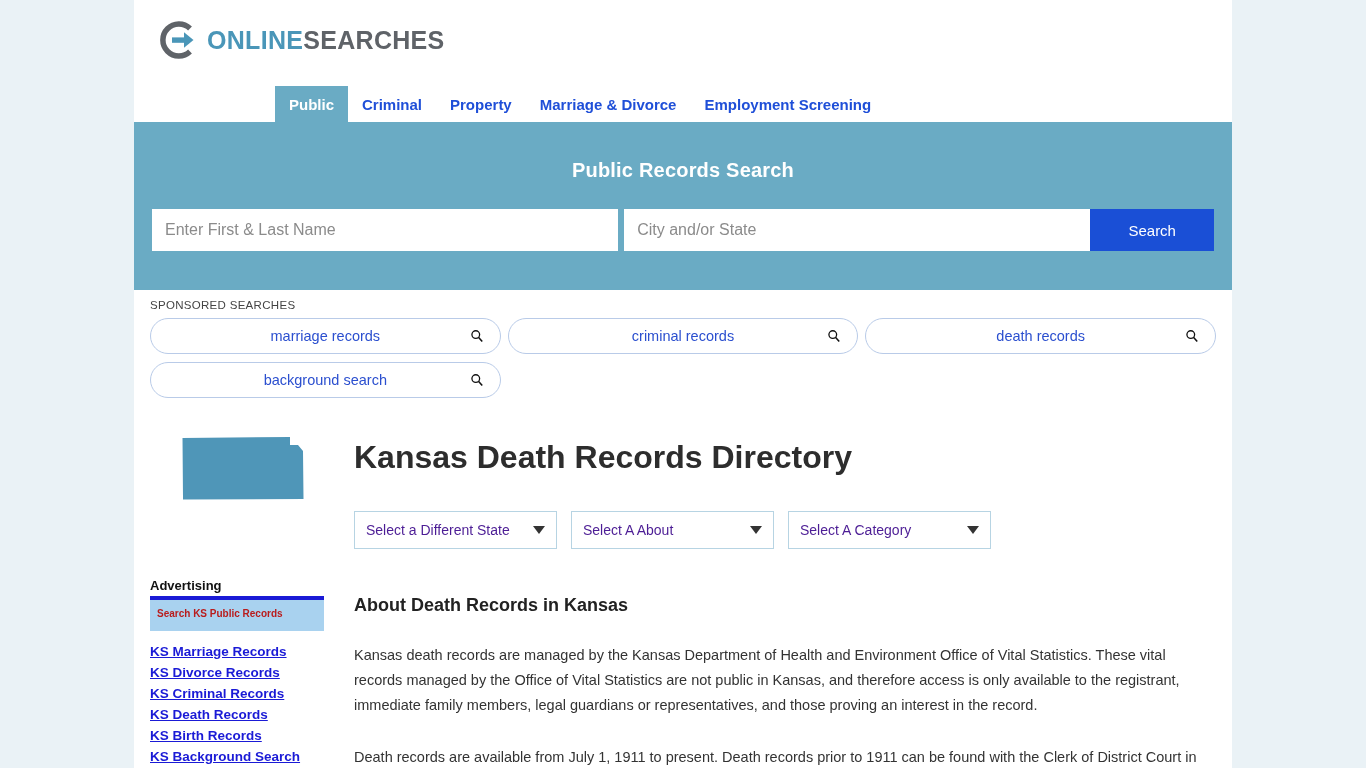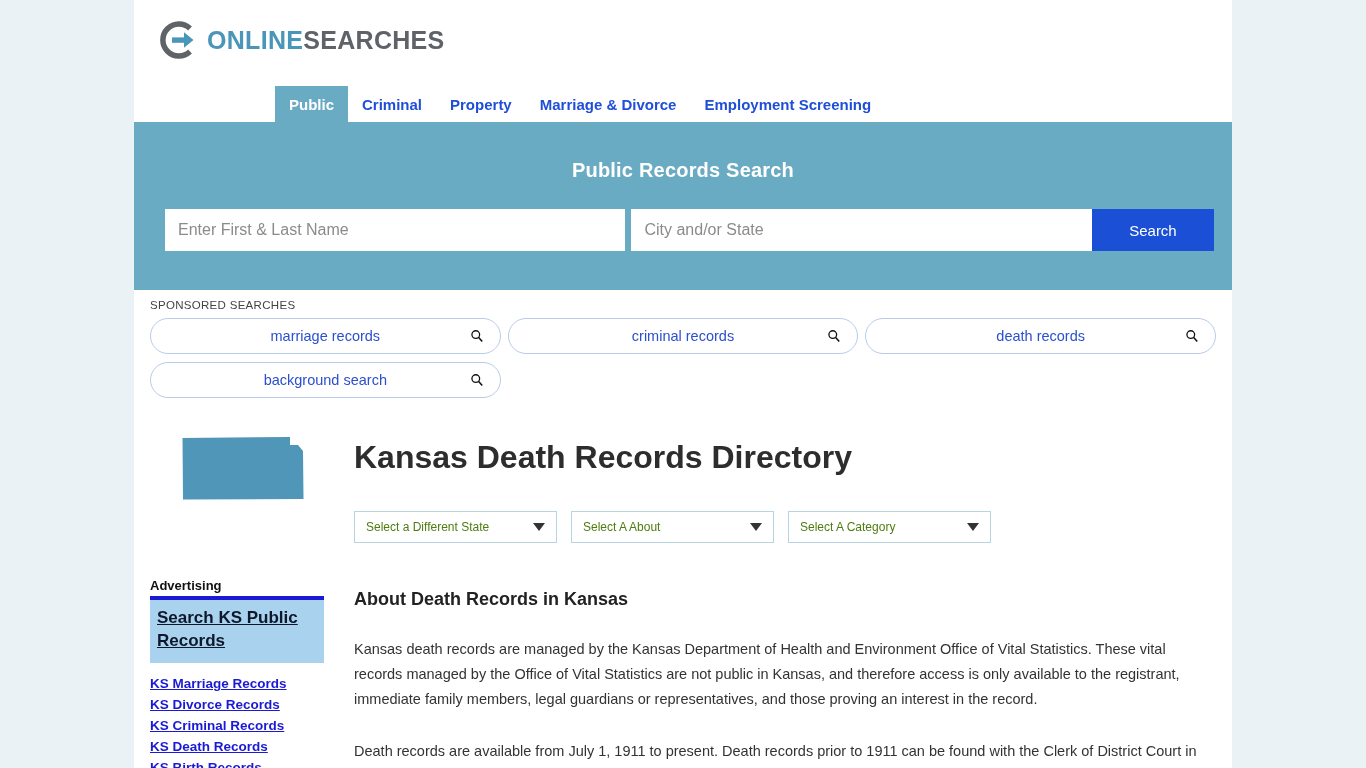--- a/index.html
+++ b/index.html
@@ -90,21 +90,21 @@
     border: none;
     outline: none;
     font-size: 16px;
     color: #333;
     padding: 0 13px;
     background: #fff;
     font-family: "Liberation Sans", sans-serif;
     height: 42px;
   }
   .search-input::placeholder { color: #8b8b8b; }
-  #name-field { width: 468px; margin-left: 13px; }
+  #name-field { width: 468px; }
   #loc-field { width: 468px; margin-left: 6px; }
   .search-btn {
     width: 124px;
     background: #1a4fd6;
     color: #ffffff;
     border: none;
     font-size: 15px;
     font-family: "Liberation Sans", sans-serif;
     cursor: pointer;
     height: 42px;
@@ -169,25 +169,24 @@
     color: #111;
     margin-top: 77px;
     margin-bottom: 3px;
   }
   .ad-box {
     background: #a9d2ef;
     border-top: 4px solid #1a1ad6;
     padding: 7px 7px 10px 7px;
   }
   .ad-box-text {
-    font-size: 17px;
-    font-weight: bold;
-    color: #0f172a;
+    font-size: 10px;
+    font-weight: bold;
+    color: #b91c1c;
     line-height: 1.35;
-    text-decoration: underline;
   }
   .ad-links { margin-top: 13px; }
   .ad-link {
     display: block;
     font-size: 13.5px;
     font-weight: bold;
     color: #1a1ad6;
     text-decoration: underline;
     margin-bottom: 6px;
     cursor: pointer;
@@ -203,27 +202,27 @@
   }
 
   .selects {
     display: flex;
     gap: 14px;
     margin-top: 36px;
   }
   .sel {
     border: 1px solid #b7d4e3;
     background: #fff;
-    height: 32px;
+    height: 38px;
     display: flex;
     align-items: center;
     justify-content: space-between;
     padding: 0 11px;
-    font-size: 12px;
-    color: #4d7c0f;
+    font-size: 14px;
+    color: #4c1d95;
     cursor: pointer;
     user-select: none;
   }
   #sel-state { width: 203px; }
   #sel-county { width: 203px; }
   #sel-cat { width: 203px; }
   .caret {
     width: 0; height: 0;
     border-left: 6px solid transparent;
     border-right: 6px solid transparent;

